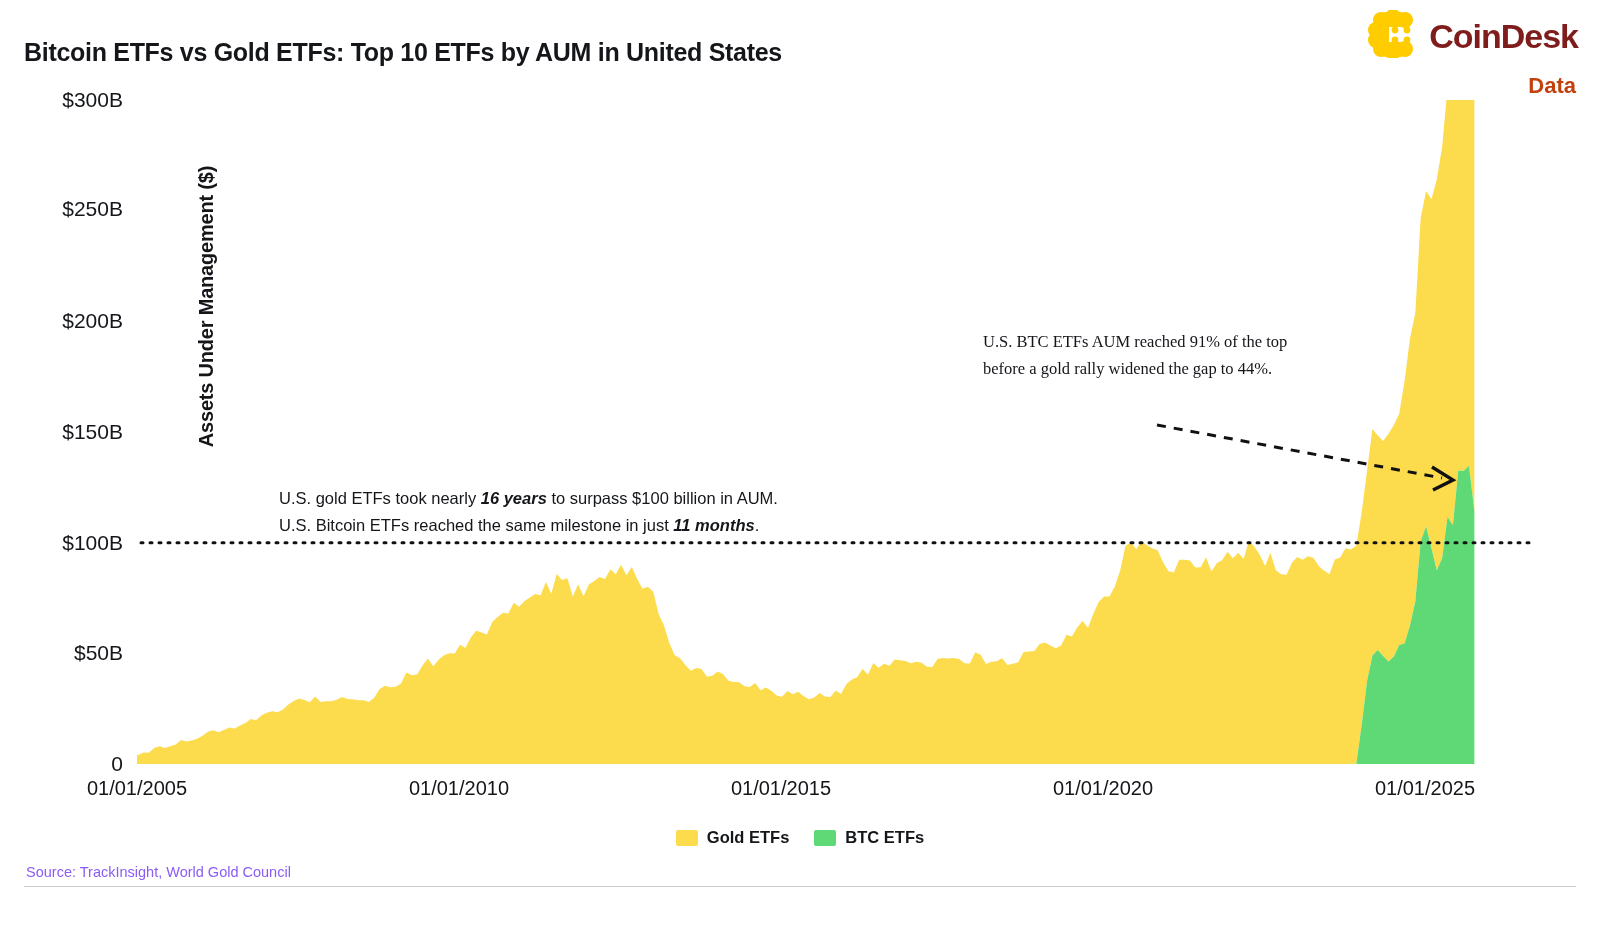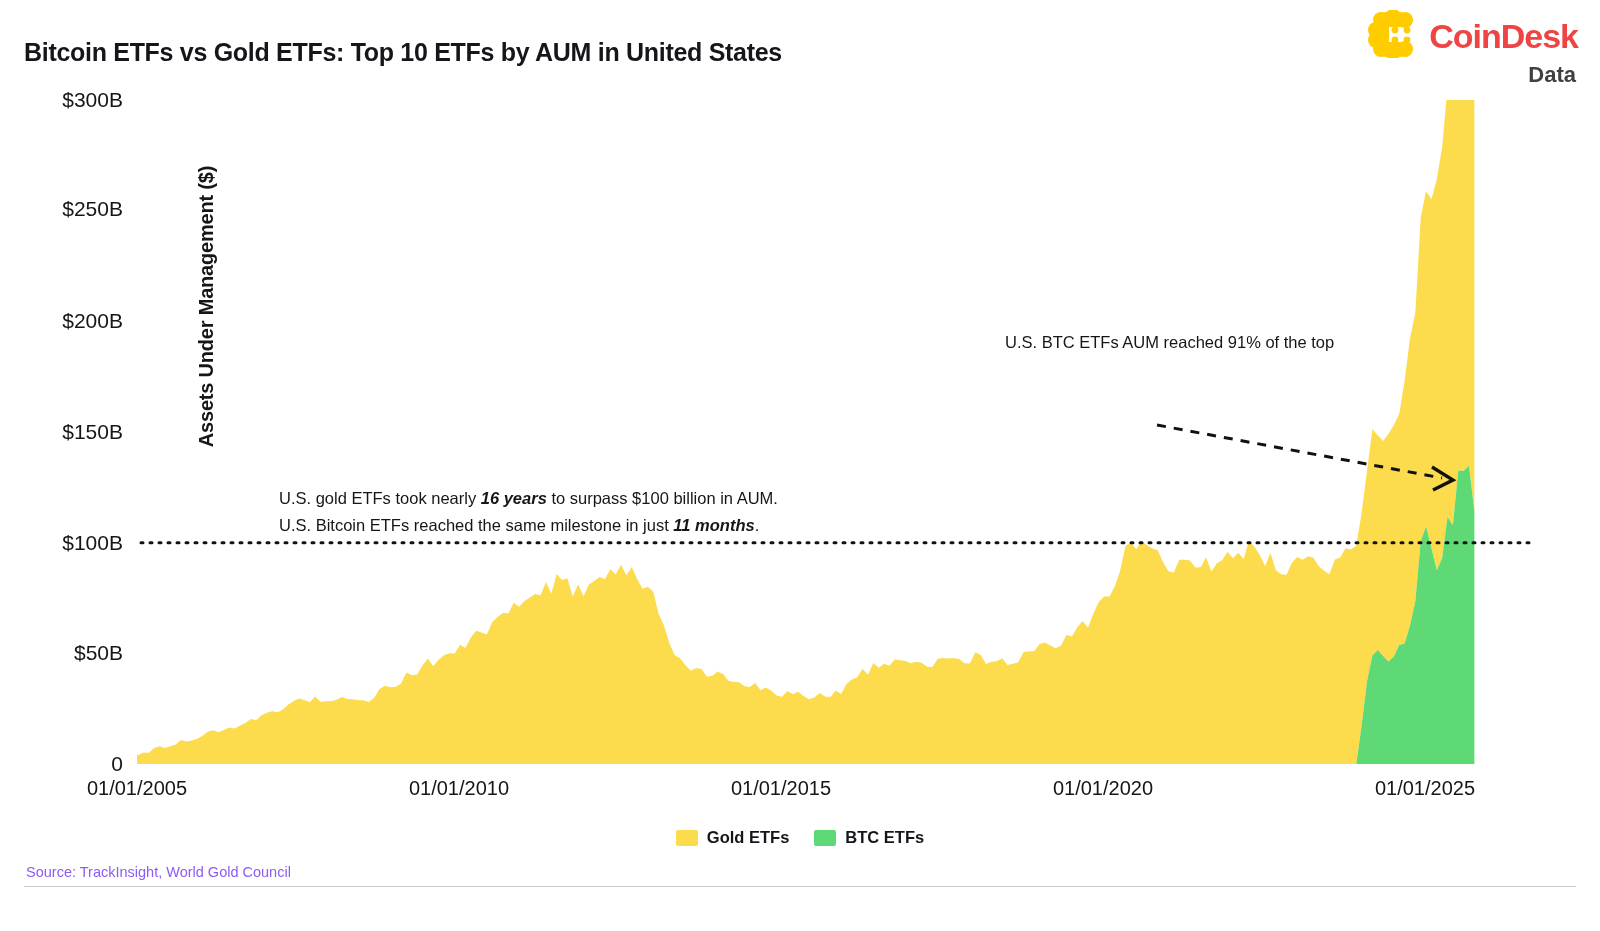--- a/index.html
+++ b/index.html
@@ -18,26 +18,26 @@
     position:absolute; left:24px; top:38px;
     font-size:25px; font-weight:700; letter-spacing:-0.3px;
     white-space:nowrap;
   }
   #brand-logo {
     position:absolute; right:22px; top:10px;
     display:flex; flex-direction:column; align-items:flex-end;
   }
   #brand-logo .logo-row { display:flex; align-items:center; gap:10px; }
   #brand-logo .wordmark {
-    font-size:34px; font-weight:700; letter-spacing:-1px; color:#ef4444;
+    font-size:34px; font-weight:700; letter-spacing:-1px; color:#7f1d1d;
     line-height:1;
   }
   #brand-logo .subword {
-    font-size:22px; font-weight:700; color:#404040; line-height:1;
-    margin-top:2px; margin-right:2px;
+    font-size:22px; font-weight:700; color:#c2410c; line-height:1;
+    margin-top:13px; margin-right:2px;
   }
 
   
   #plot-frame {
     position:absolute;
     left:137px; top:100px;
     width:1396px; height:664px;
   }
   #chart-svg { position:absolute; left:0; top:0; }
 
@@ -75,21 +75,21 @@
   
   .annot {
     position:absolute;
     font-size:16.5px;
     line-height:1.62;
     color:#14161a;
     white-space:nowrap;
   }
   .annot b { font-weight:700; font-style:italic; }
   #annot-gold  { left:279px; top:485px; }
-  #annot-btc   { left:1005px; top:329px; }
+  #annot-btc   { left:983px; top:329px;font-family:Liberation Serif, serif; }
 
   
   #legend {
     position:absolute;
     left:0; right:0; top:828px;
     display:flex; justify-content:center; align-items:center; gap:25px;
   }
   .legend-item { display:flex; align-items:center; gap:9px; }
   .legend-swatch { width:22px; height:16px; border-radius:2px; }
   .legend-label { font-size:16.5px; font-weight:700; color:#14161a; }
@@ -174,20 +174,21 @@
   <div>
     <span>U.S. gold ETFs took nearly </span><b>16 years</b><span> to surpass $100 billion in AUM.</span>
   </div>
   <div>
     <span>U.S. Bitcoin ETFs reached the same milestone in just </span><b>11 months</b><span>.</span>
   </div>
 </div>
 
 <div class="annot" id="annot-btc">
   <div>U.S. BTC ETFs AUM reached 91% of the top</div>
+  <div>before a gold rally widened the gap to 44%.</div>
 </div>
 
 <div id="legend">
   <div class="legend-item">
     <span class="legend-swatch" id="sw-gold" style="background: rgb(252, 220, 77);"></span>
     <span class="legend-label">Gold ETFs</span>
   </div>
   <div class="legend-item">
     <span class="legend-swatch" id="sw-btc" style="background: rgb(94, 217, 117);"></span>
     <span class="legend-label">BTC ETFs</span>

